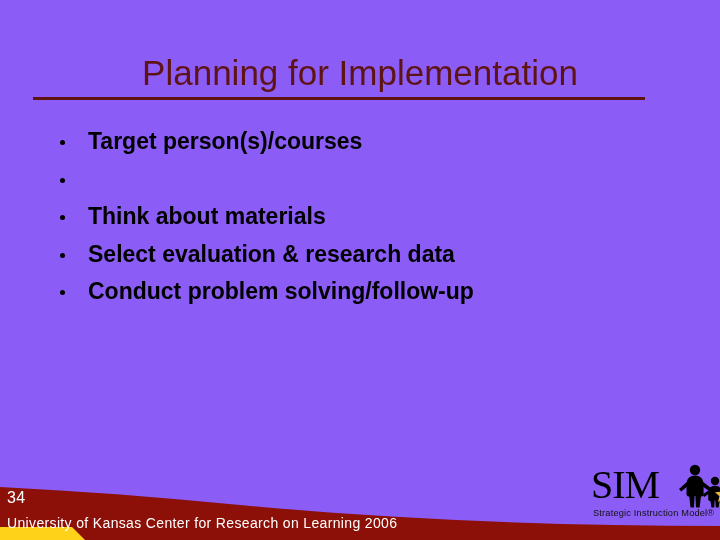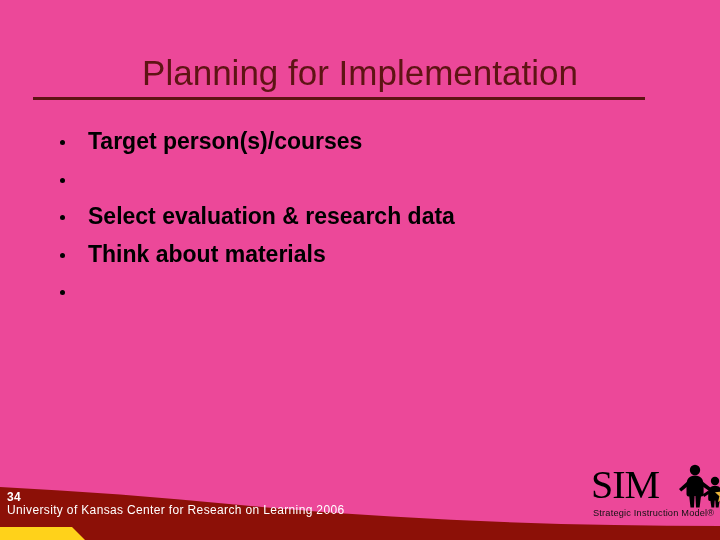--- a/index.html
+++ b/index.html
@@ -4,21 +4,21 @@
 <style>
   html, body {
     margin: 0;
     padding: 0;
     background: #ffffff;
   }
   #slide {
     position: relative;
     width: 720px;
     height: 540px;
-    background: #ec4899;
+    background: #8b5cf6;
     overflow: hidden;
     font-family: "Liberation Sans", sans-serif;
   }
 
   
   #title-block {
     position: absolute;
     left: 0;
     top: 52px;
     width: 720px;
@@ -84,28 +84,27 @@
     width: 720px;
     height: 70px;
   }
   #footer-texts {
     position: absolute;
     left: 7px;
     top: 491px;
     color: #ffffff;
   }
   #slide-number {
-    font-size: 12px;
+    font-size: 16px;
     line-height: 13px;
     letter-spacing: 0.4px;
-    font-weight: bold;
   }
   #footer-credit {
-    margin-top: 0;
-    font-size: 12px;
+    margin-top: 13px;
+    font-size: 14px;
     line-height: 13px;
     letter-spacing: 0.35px;
     white-space: nowrap;
   }
 
   
   #sim-logo {
     position: absolute;
     left: 573px;
     top: 464px;
@@ -157,28 +156,29 @@
   <ul id="bullet-list">
     <li>
       <span class="bullet-dot"></span>
       <span>Target person(s)/courses</span>
     </li>
     <li>
       <span class="bullet-dot"></span>
     </li>
     <li>
       <span class="bullet-dot"></span>
+      <span>Think about materials</span>
+    </li>
+    <li>
+      <span class="bullet-dot"></span>
       <span>Select evaluation &amp; research data</span>
     </li>
     <li>
       <span class="bullet-dot"></span>
-      <span>Think about materials</span>
-    </li>
-    <li>
-      <span class="bullet-dot"></span>
+      <span>Conduct problem solving/follow-up</span>
     </li>
   </ul>
 
   <div id="footer-band">
     <svg viewBox="0 0 720 70" preserveAspectRatio="none">
       <path d="M0,17 L0,70 L720,70 L720,56 C560,56 400,50 240,35 C160,27 80,21 0,17 Z" fill="#8C1007"></path>
       <path d="M0,57 L72,57 L85,70 L0,70 Z" fill="#FFD21A"></path>
     </svg>
   </div>
 

